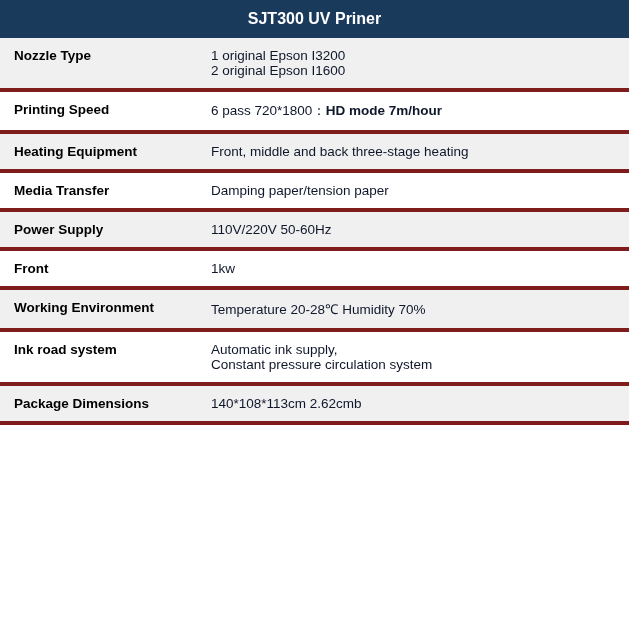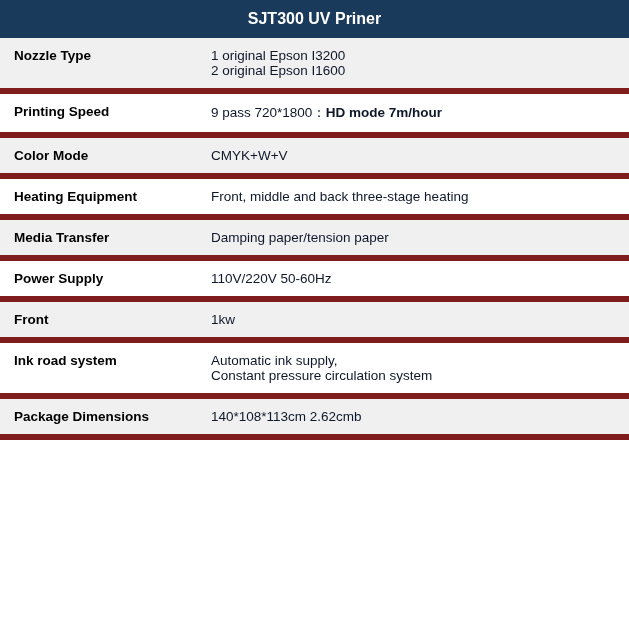--- a/index.html
+++ b/index.html
@@ -21,21 +21,21 @@
       font-size: 16px;
       padding: 10px 0;
     }
     table {
       width: 100%;
       border-collapse: collapse;
     }
     tr td {
       padding: 10px 14px;
       vertical-align: top;
-      border-bottom: 6px solid #7f1d1d;
+      border-bottom: 4px solid #7f1d1d;
     }
     tr:nth-child(odd) td {
       background-color: #f0f0f0;
     }
     tr:nth-child(even) td {
       background-color: #ffffff;
     }
     td.label {
       width: 197px;
       font-weight: bold;
@@ -58,43 +58,43 @@
     <span>SJT300 UV Priner</span>
   </div>
   <table>
     <tbody id="table-body">
     <tr>
           <td class="label">Nozzle Type</td>
           <td class="value">1 original Epson I3200<br>2 original Epson I1600</td>
         </tr>
         <tr>
           <td class="label">Printing Speed</td>
-          <td class="value"><span>9 pass 720*1800：</span><span class="bold-highlight">HD mode 7m/hour</span></td>
-        </tr>
-        <tr>
-          <td class="label">Color Mode</td>
-          <td class="value">CMYK+W+V</td>
+          <td class="value"><span>6 pass 720*1800：</span><span class="bold-highlight">HD mode 7m/hour</span></td>
         </tr>
         <tr>
           <td class="label">Heating Equipment</td>
           <td class="value">Front, middle and back three-stage heating</td>
         </tr>
         <tr>
           <td class="label">Media Transfer</td>
           <td class="value">Damping paper/tension paper</td>
         </tr>
         <tr>
           <td class="label">Power Supply</td>
           <td class="value">110V/220V 50-60Hz</td>
         </tr>
         <tr>
           <td class="label">Front</td>
           <td class="value">1kw</td>
         </tr>
         <tr>
+          <td class="label">Working Environment</td>
+          <td class="value">Temperature 20-28℃  Humidity 70%</td>
+        </tr>
+        <tr>
           <td class="label">Ink road system</td>
           <td class="value">Automatic ink supply,<br>Constant pressure circulation system</td>
         </tr>
         <tr>
           <td class="label">Package Dimensions</td>
           <td class="value">140*108*113cm 2.62cmb</td>
         </tr>
       </tbody>
   </table>
 </div>

